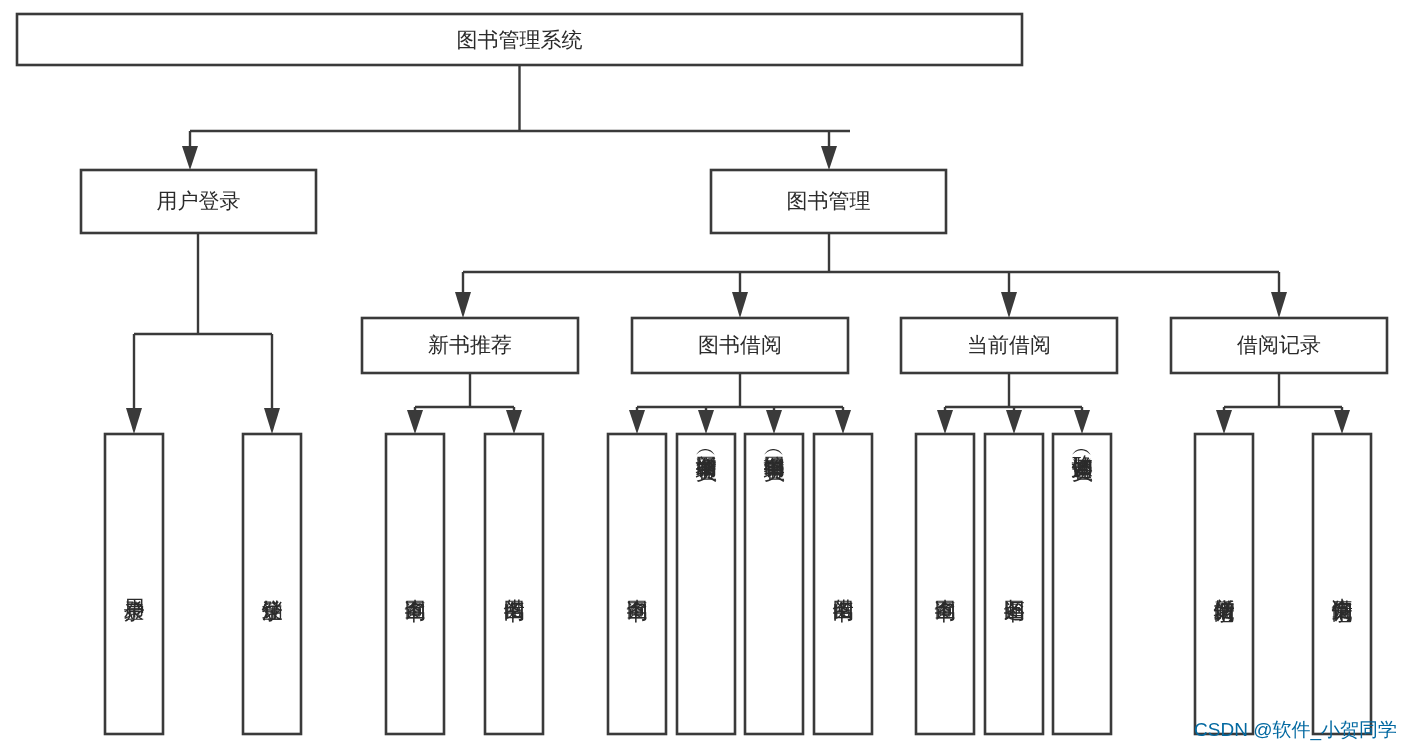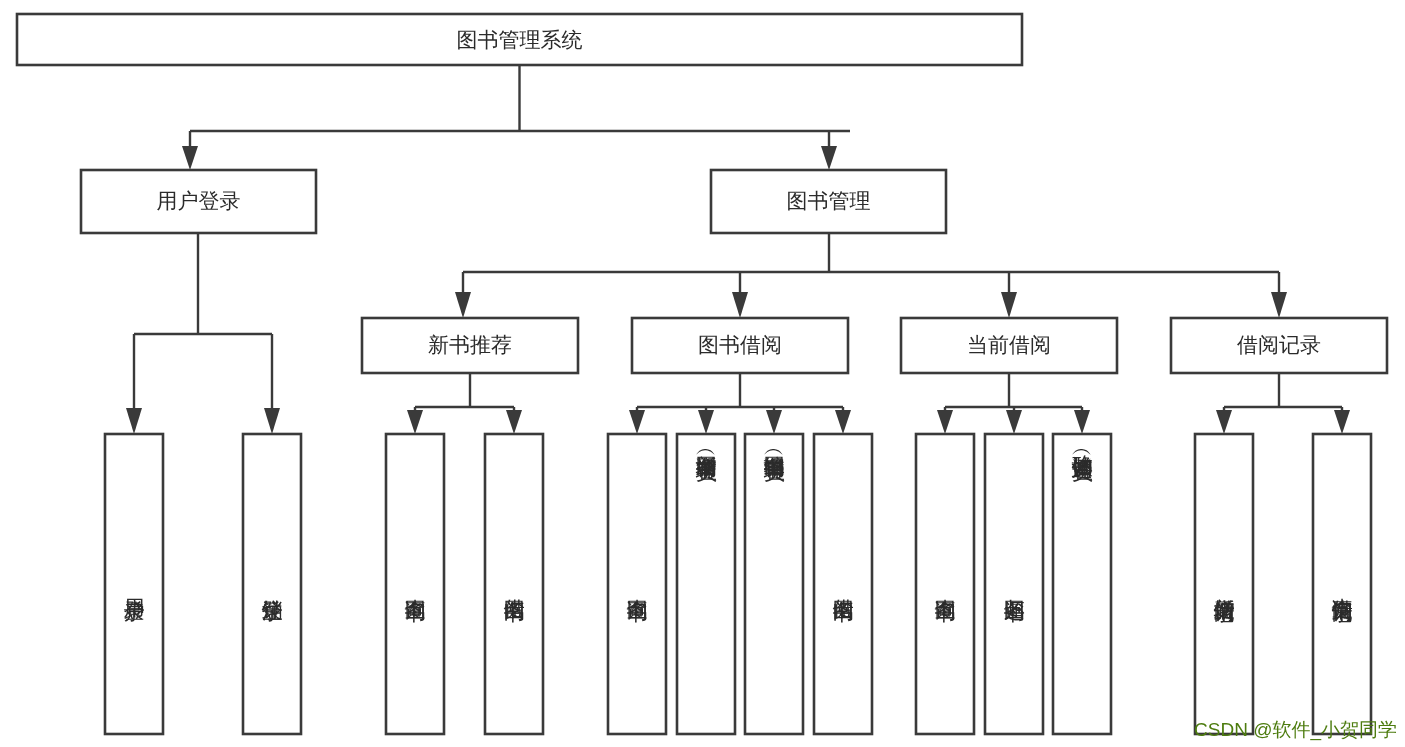--- a/index.html
+++ b/index.html
@@ -64,21 +64,21 @@
     color: #2b2b2b;
     letter-spacing: 1px;
     white-space: nowrap;
   }
   .watermark {
     position: absolute;
     right: 8px;
     bottom: 4px;
     font-family: "Liberation Sans", "DejaVu Sans", sans-serif;
     font-size: 19px;
-    color: #4d7c0f;
+    color: #0369a1;
     white-space: nowrap;
     margin-left: 24px;
   }
 </style>
 </head>
 <body>
 
 <div id="diagram-root">
 
   <svg class="flow" viewBox="0 0 1405 747">

